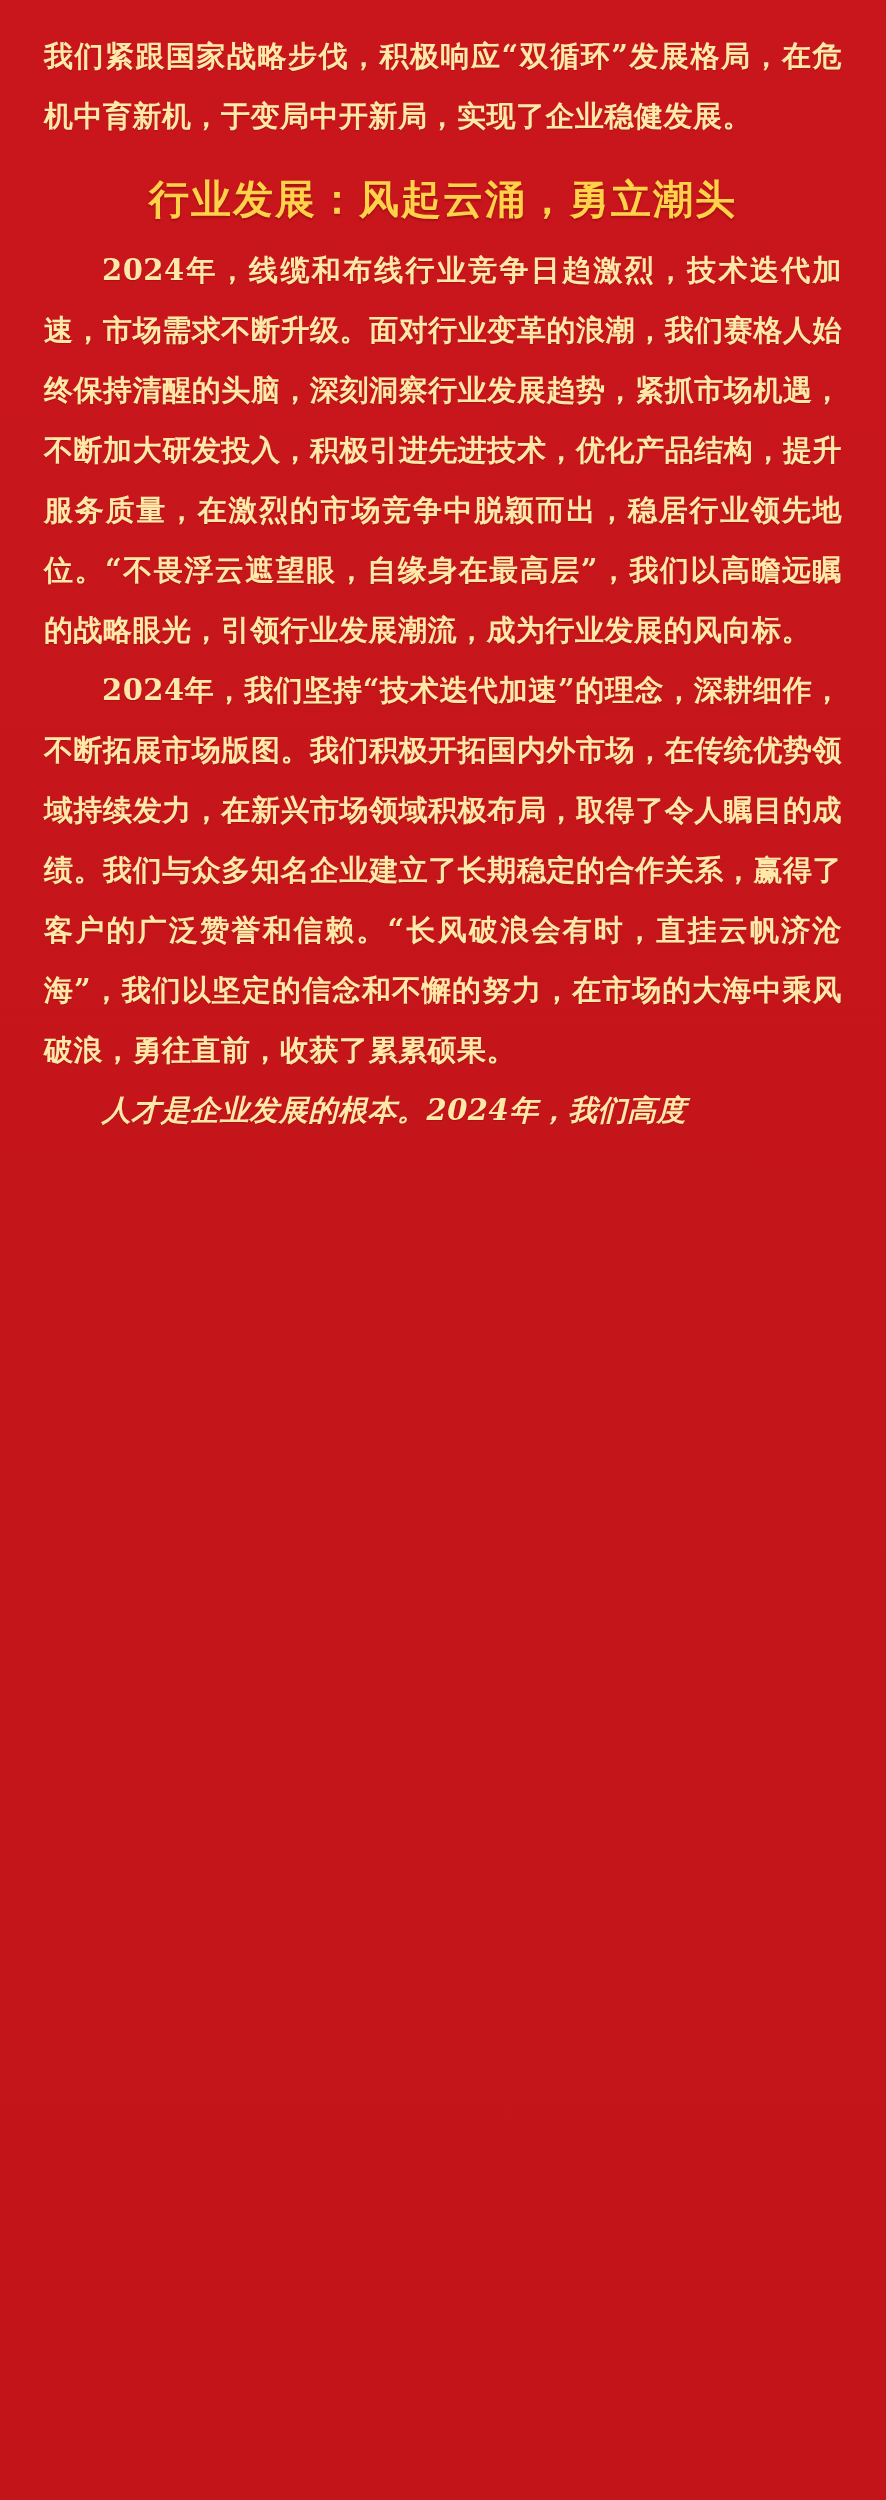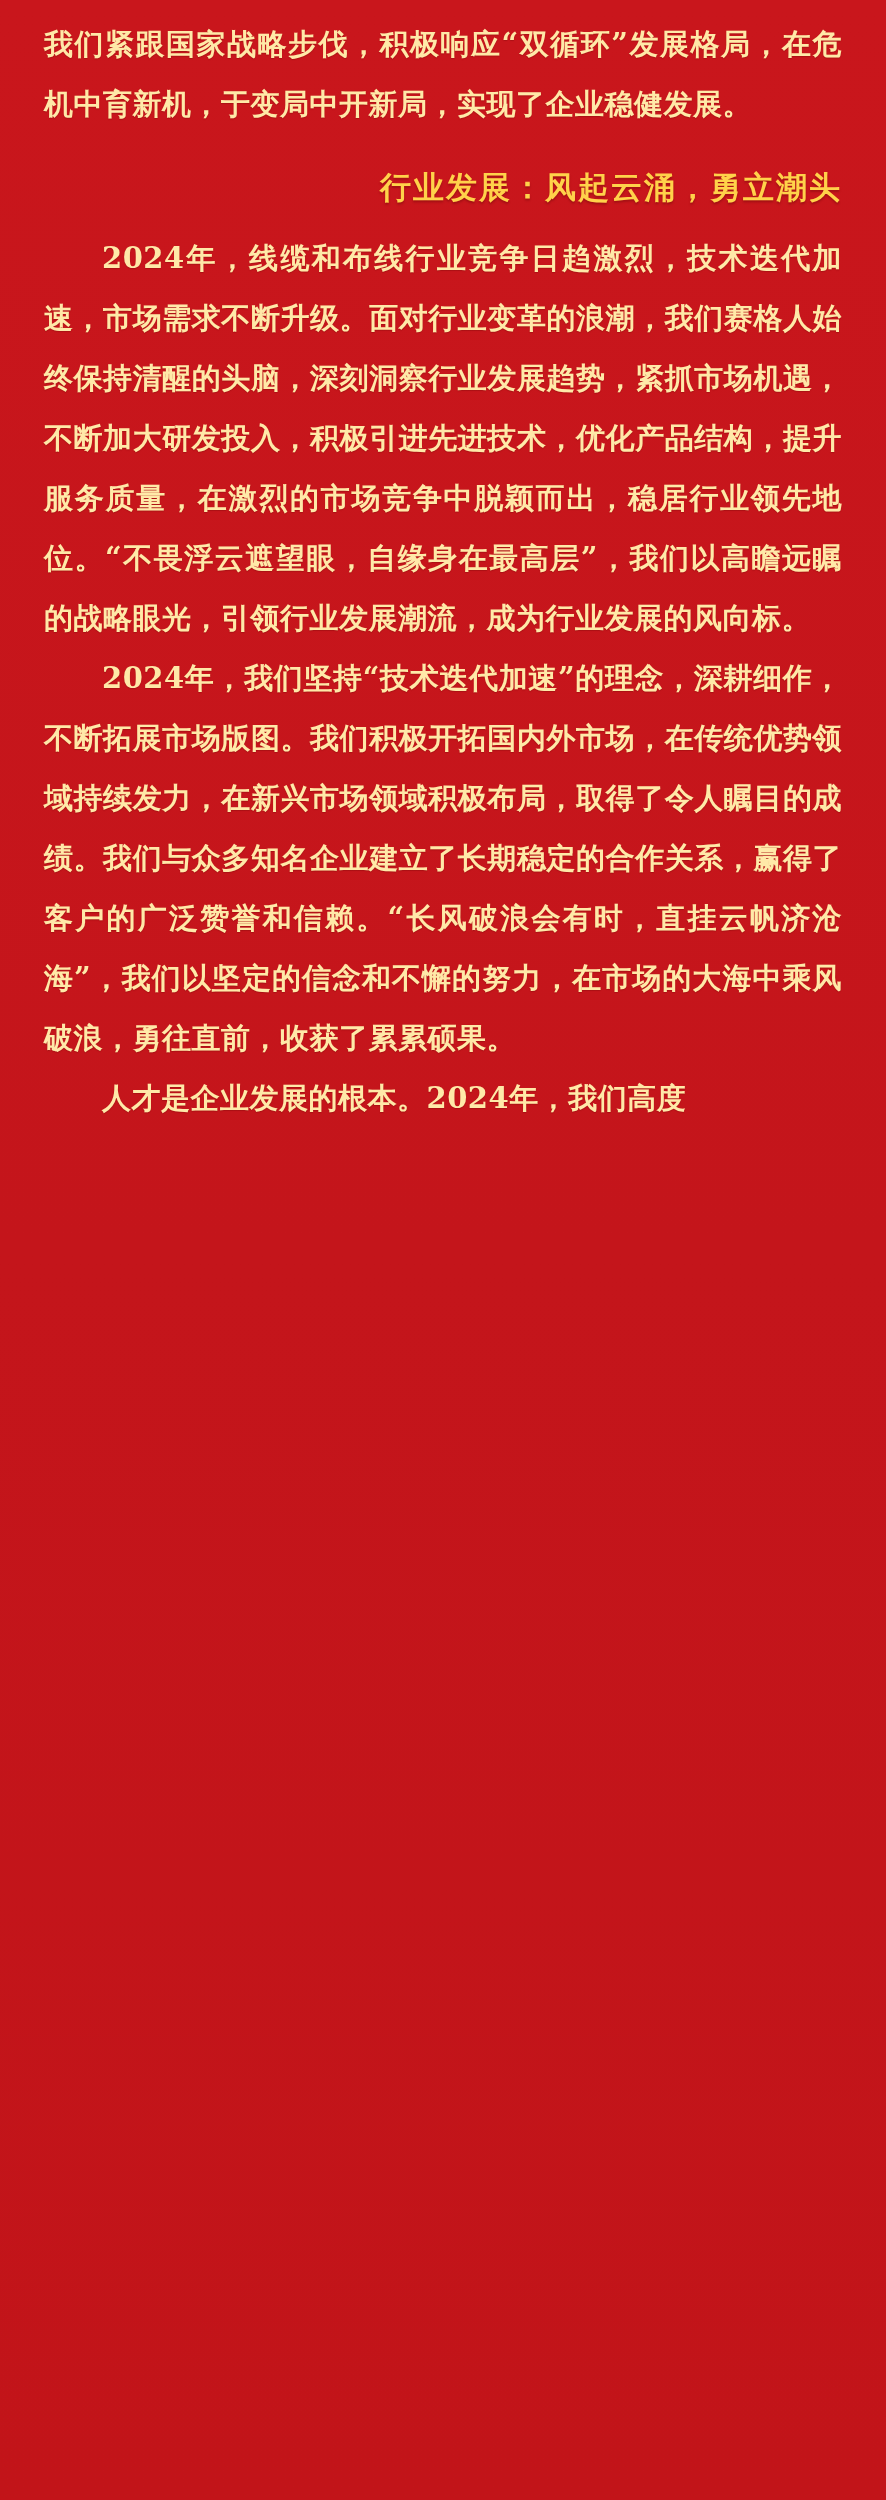--- a/index.html
+++ b/index.html
@@ -15,52 +15,53 @@
   }
   .page {
     position: relative;
     width: 886px;
     height: 2500px;
     background: linear-gradient(180deg, #c9161c 0%, #c4151b 50%, #c21419 100%);
     box-sizing: border-box;
     padding: 0 44px;
   }
   .article {
-    padding-top: 14px;
+    padding-top: 26px;
   }
   p.para {
     margin: 0 0 0 0;
     color: #ffe9a8;
     font-size: 29px;
     line-height: 60px;
     text-align: justify;
     text-justify: inter-ideograph;
     font-weight: 700;
     letter-spacing: 0.5px;
     text-indent: 0;
     font-family: "DejaVu Serif", "Liberation Serif", serif;
     text-shadow: 0 1px 1px rgba(120,10,10,0.35);
   }
   p.indent {
     text-indent: 58px;
   }
   h2.heading {
     margin: 22px 0 10px 0;
     color: #ffd24a;
-    font-size: 31px;
+    font-size: 40px;
     line-height: 62px;
     font-weight: 700;
-    text-align: right;
+    text-align: center;
     letter-spacing: 2px;
     font-family: "DejaVu Serif", "Liberation Serif", serif;
     text-shadow: 0 2px 2px rgba(120,10,10,0.45);
   }
   .clip-last {
     overflow: hidden;
     max-height: 46px;
+    font-style: italic;
   }
 </style>
 </head>
 <body>
 
 <div class="page">
   <div class="article">
 
     <p class="para">我们紧跟国家战略步伐，积极响应“双循环”发展格局，在危机中育新机，于变局中开新局，实现了企业稳健发展。</p>
 

